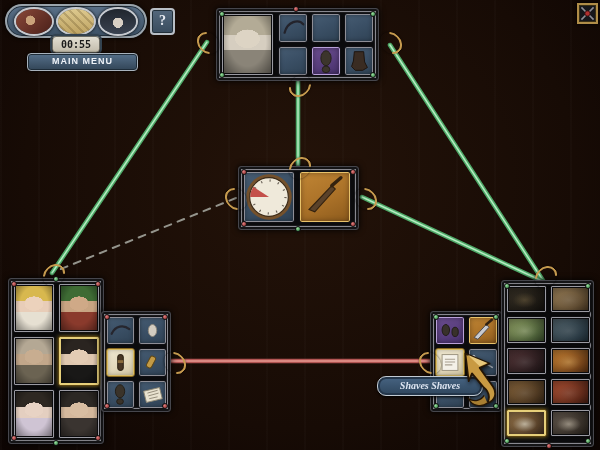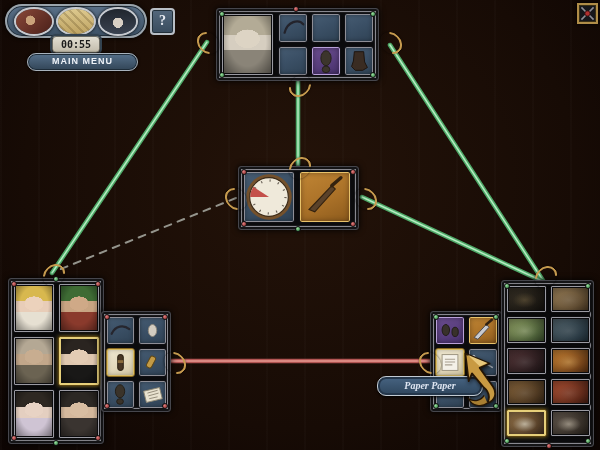--- a/index.html
+++ b/index.html
@@ -61,21 +61,21 @@
     background:linear-gradient(#5a7088,#3c5064);border:2px solid #9aa4ac;
     box-shadow:inset 0 0 0 1px #23303c, 0 0 4px #000;display:flex;align-items:center;justify-content:space-around;padding:0 6px;box-sizing:border-box;}
   .oval-btn{width:36px;height:25px;border-radius:50%;border:2px solid #c6c9ce;overflow:hidden;position:relative;box-shadow:0 0 3px #000;}
   .oval-btn .art{position:absolute;inset:0;}
   #help-btn{position:absolute;left:150px;top:8px;width:21px;height:23px;border-radius:4px;
     background:linear-gradient(#54687c,#394c5e);border:2px solid #b9bfc6;box-shadow:inset 0 0 0 1px #22303a;
     color:#e8ecf2;font:bold 14px "Liberation Serif",serif;text-align:center;line-height:21px;}
   #timer-box{position:absolute;left:52px;top:36px;width:46px;height:15px;border-radius:4px;
     background:linear-gradient(#e2ded2,#c2bcab);border:1px solid #6a6a62;box-shadow:0 0 0 2px #33424f,0 0 3px #000;
     color:#1c1c1c;font:bold 10px "DejaVu Sans Mono",monospace;text-align:center;line-height:15px;}
-  #main-menu-btn{position:absolute;left:27px;top:53px;width:109px;height:16px;border-radius:9px;
+  #main-menu-btn{position:absolute;left:27px;top:53px;width:109px;height:16px;border-radius:4px;
     background:linear-gradient(#56708a,#324557);border:1px solid #a8b2bc;box-shadow:inset 0 0 0 1px #1e2c38,0 0 3px #000;
     color:#eef2f8;font:bold 9px "Liberation Sans",sans-serif;letter-spacing:1px;text-align:center;line-height:15px;}
 
   #close-btn{position:absolute;left:577px;top:3px;width:21px;height:21px;box-sizing:border-box;
     background:#17171b;border:2px solid #b08d48;box-shadow:inset 0 0 0 1px #3a2f14,0 0 3px #000;}
 
   
   #tooltip{position:absolute;left:377px;top:376px;width:104px;height:18px;border-radius:9px;
     background:linear-gradient(#476482,#2e455c);border:1px solid #c2cad2;box-shadow:inset 0 0 0 2px #24364a,0 1px 3px #000;
     color:#dfe6f2;font:italic bold 10px "Liberation Serif",serif;text-align:center;line-height:17px;}
@@ -322,19 +322,19 @@
   </div>
   <div class="gem green" style="left:2px;top:2px;"></div>
   <div class="gem green" style="right:2px;top:2px;"></div>
   <div class="gem red" style="left:44px;bottom:-3px;"></div>
   <div class="gem green" style="left:2px;bottom:2px;"></div>
   <div class="gem green" style="right:2px;bottom:2px;"></div>
 </div>
 <div class="hook top" style="left:536px;top:265px;"></div>
 <div class="hook" style="left:420px;top:351px;"></div>
 
-<div id="tooltip">Paper Paper</div>
+<div id="tooltip">Shaves Shaves</div>
 
 <svg id="cursor" viewBox="0 0 40 52">
   <path d="M4,2 L26,11 L17,15 L29,32 C33,38 31,45 24,47 C27,41 25,36 20,32 L10,20 L7,27 Z" fill="#c89a42" stroke="#241505" stroke-width="1.6" stroke-linejoin="round"></path>
   <path d="M24,47 C19,51 10,50 7,43 C12,46 18,45 21,40" fill="#a87f32" stroke="#241505" stroke-width="1.2"></path>
   <path d="M6,3 L24,10.5 L17,13.5" fill="#e8c87c"></path>
 </svg>
 
 </body></html>

